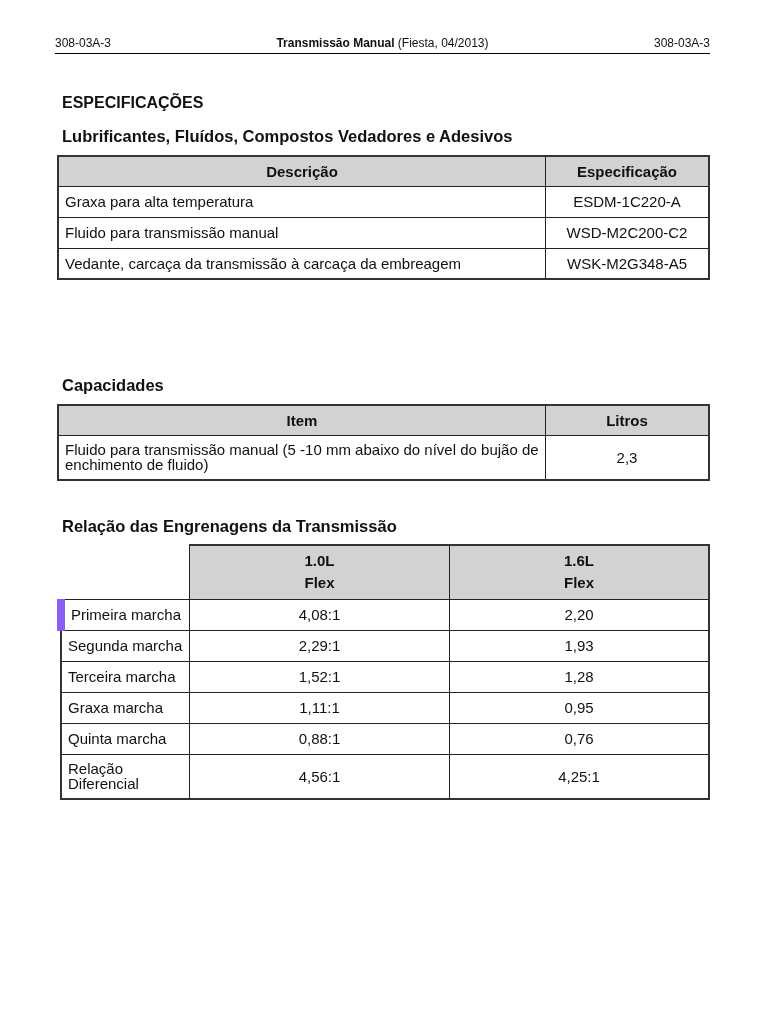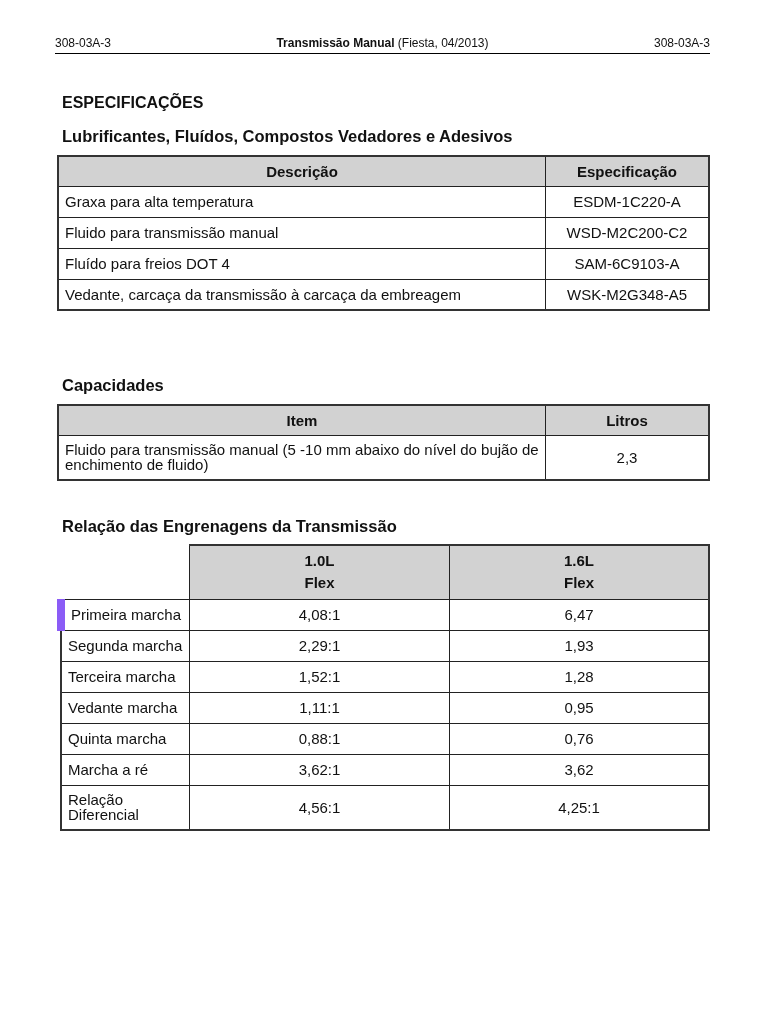--- a/index.html
+++ b/index.html
@@ -42,24 +42,20 @@
   <tbody id="lub-body">
       <tr style="height: 31px;">
         <td>Graxa para alta temperatura</td>
         <td class="c">ESDM-1C220-A</td>
       </tr>
       <tr style="height: 31px;">
         <td>Fluido para transmissão manual</td>
         <td class="c">WSD-M2C200-C2</td>
       </tr>
       <tr style="height: 31px;">
-        <td>Fluído para freios DOT 4</td>
-        <td class="c">SAM-6C9103-A</td>
-      </tr>
-      <tr style="height: 31px;">
         <td>Vedante, carcaça da transmissão à carcaça da embreagem</td>
         <td class="c">WSK-M2G348-A5</td>
       </tr>
     </tbody>
 </table>
 
 <div class="h2" style="top:376px;">Capacidades</div>
 <table class="outer" style="left:57px; top:404px; width:653px;">
   <thead>
     <tr style="height:30px;">
@@ -87,46 +83,41 @@
       <th style="border-top:2px solid #333; border-right:2px solid #333; line-height:22px;">
         <div>1.6L</div>
         <div>Flex</div>
       </th>
     </tr>
   </thead>
   <tbody id="gear-body">
       <tr style="height: 31px;">
         <td style="border-left:8px solid #8b5cf6;line-height:15px;">Primeira marcha</td>
         <td class="c" style="">4,08:1</td>
-        <td class="c" style="border-right:2px solid #333;">6,47</td>
+        <td class="c" style="border-right:2px solid #333;">2,20</td>
       </tr>
       <tr style="height: 31px;">
         <td style="border-left:2px solid #333;line-height:15px;">Segunda marcha</td>
         <td class="c" style="">2,29:1</td>
         <td class="c" style="border-right:2px solid #333;">1,93</td>
       </tr>
       <tr style="height: 31px; padding-left: 28px;">
         <td style="border-left:2px solid #333;line-height:15px;">Terceira marcha</td>
         <td class="c" style="">1,52:1</td>
         <td class="c" style="border-right:2px solid #333;">1,28</td>
       </tr>
       <tr style="height: 31px;">
-        <td style="border-left:2px solid #333;line-height:15px;">Vedante marcha</td>
+        <td style="border-left:2px solid #333;line-height:15px;">Graxa marcha</td>
         <td class="c" style="">1,11:1</td>
         <td class="c" style="border-right:2px solid #333;">0,95</td>
       </tr>
       <tr style="height: 31px;">
         <td style="border-left:2px solid #333;line-height:15px;">Quinta marcha</td>
         <td class="c" style="">0,88:1</td>
         <td class="c" style="border-right:2px solid #333;">0,76</td>
-      </tr>
-      <tr style="height: 31px;">
-        <td style="border-left:2px solid #333;line-height:15px;">Marcha a ré</td>
-        <td class="c" style="">3,62:1</td>
-        <td class="c" style="border-right:2px solid #333;">3,62</td>
       </tr>
       <tr style="height: 45px;">
         <td style="border-left:2px solid #333;border-bottom:2px solid #333;line-height:15px;">Relação Diferencial</td>
         <td class="c" style="border-bottom:2px solid #333;">4,56:1</td>
         <td class="c" style="border-right:2px solid #333;border-bottom:2px solid #333;">4,25:1</td>
       </tr>
     </tbody>
 </table>
 
 </body></html>

